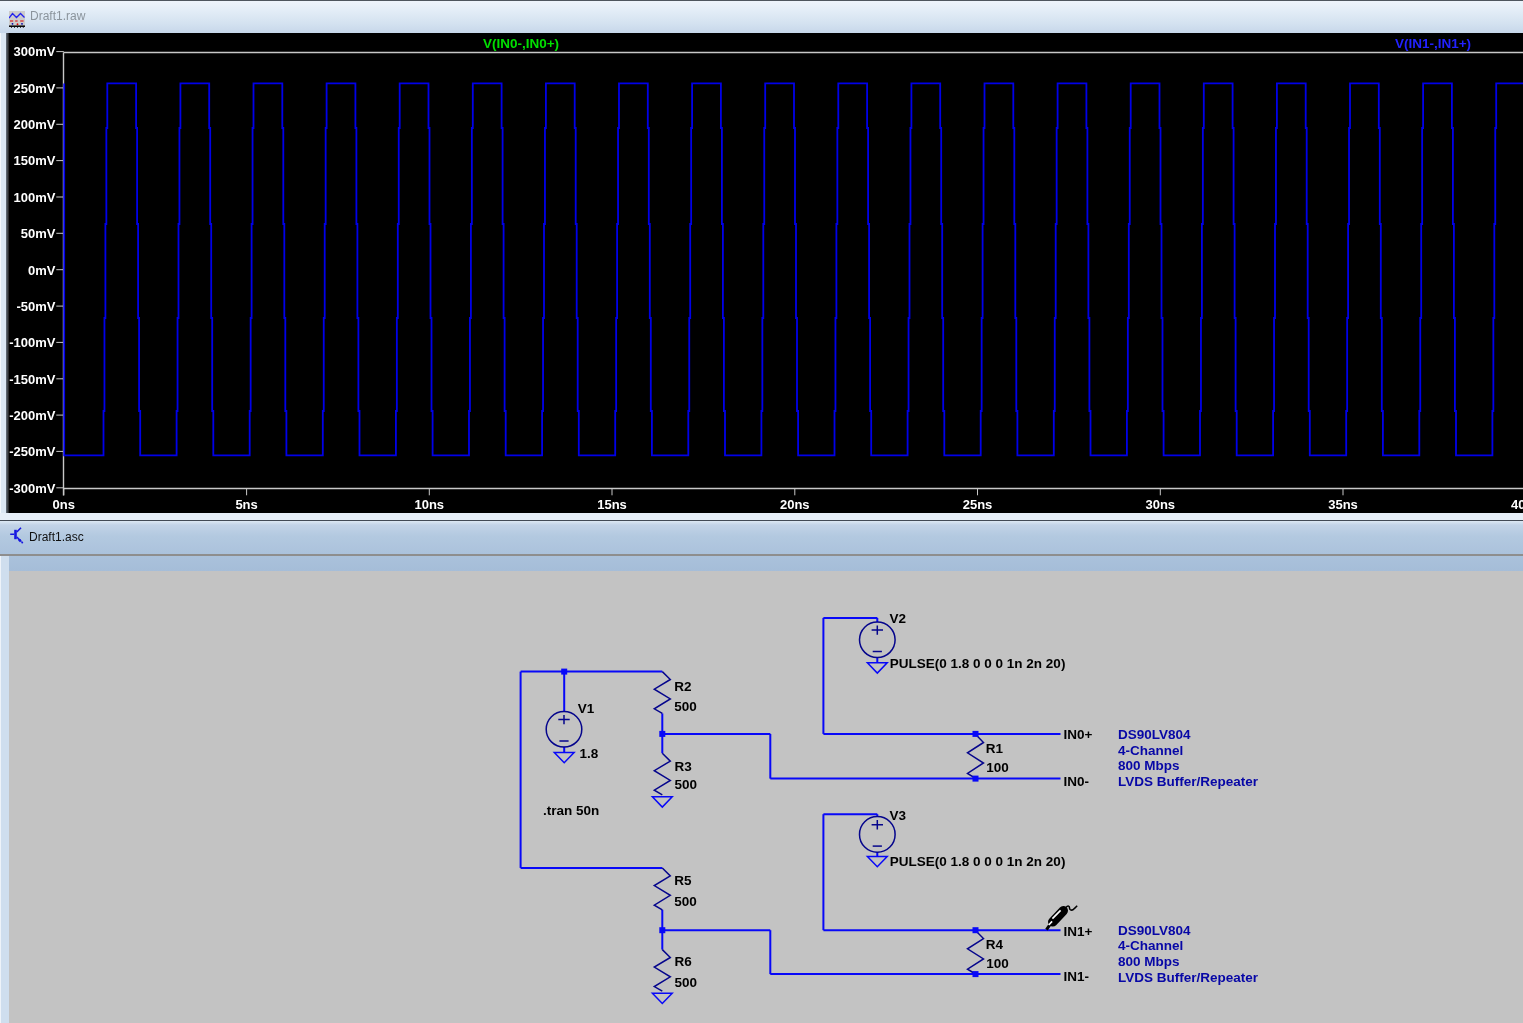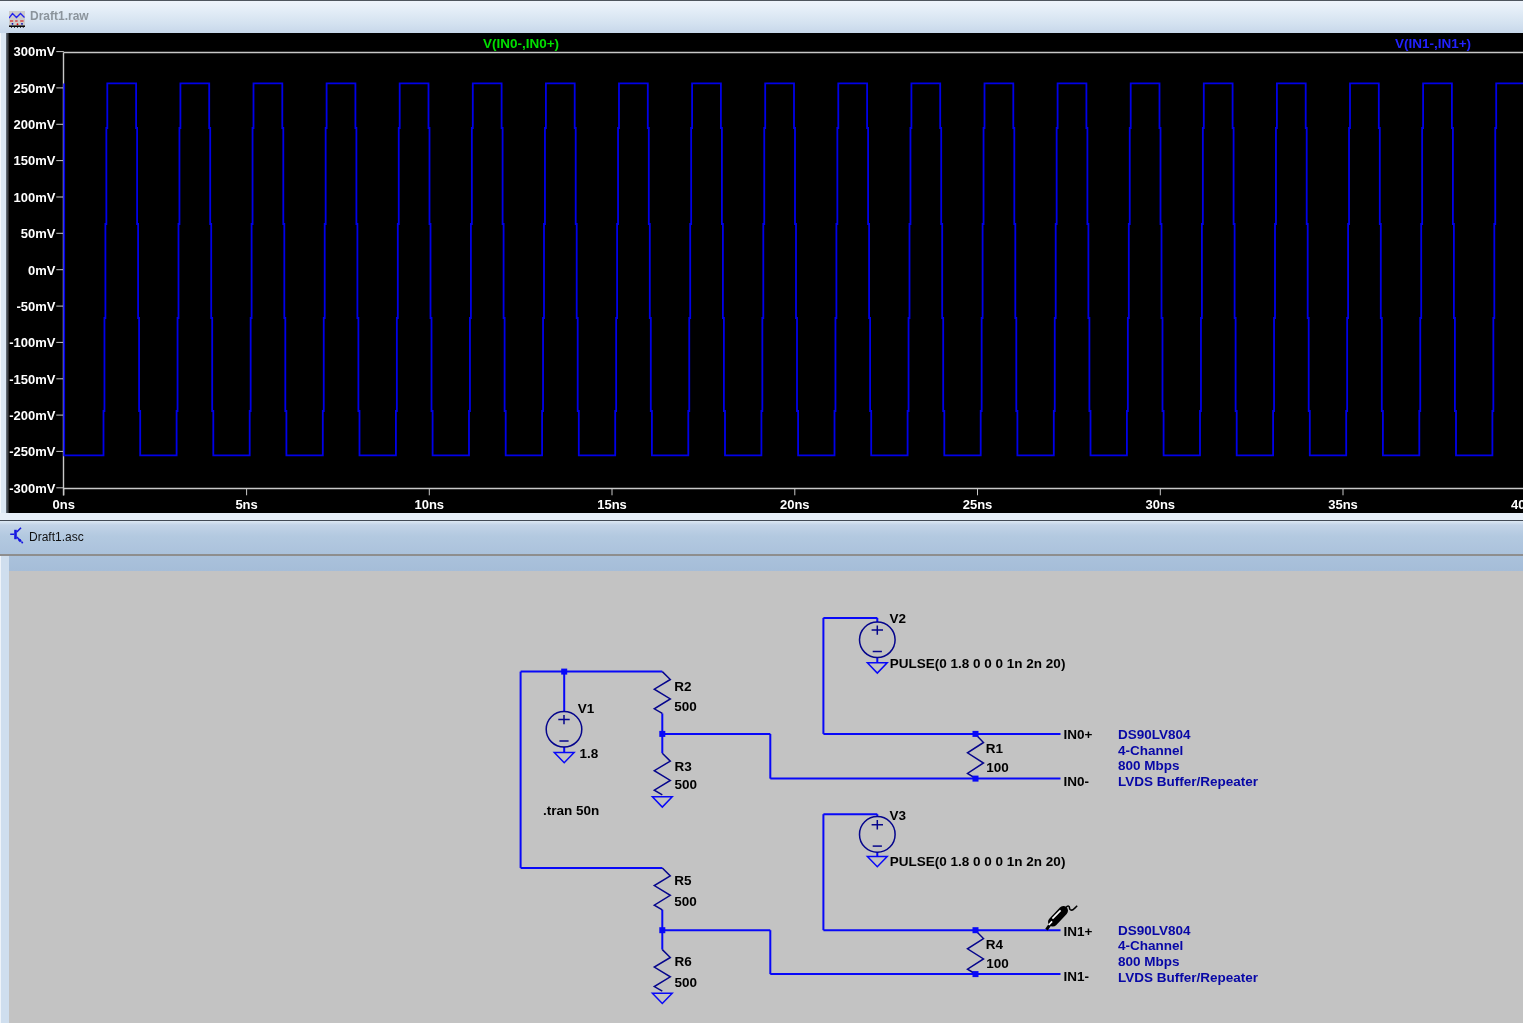--- a/index.html
+++ b/index.html
@@ -1,19 +1,19 @@
 <!DOCTYPE html>
 <html><head><meta charset="utf-8">
 <style>
 html,body{margin:0;padding:0;width:1523px;height:1023px;overflow:hidden;
 font-family:"Liberation Sans",sans-serif;background:#000;}
 #wave{position:absolute;left:0;top:0;width:1523px;height:513px;background:#000;}
 #wtitle{position:absolute;left:0;top:0;width:1523px;height:33px;
 background:linear-gradient(180deg,#eef4fb 0%,#e3edf7 30%,#d4e2f0 70%,#c7d7ea 100%);
-border-top:1.8px solid #4e565e;box-sizing:border-box;font-weight:bold;}
+border-top:1.8px solid #4e565e;box-sizing:border-box;}
 #wtitle .txt{position:absolute;left:30px;top:8px;font-size:12px;color:#8b949c;}
 #stitle .txt{position:absolute;left:29px;top:9px;font-size:12px;color:#101010;}
 #wframe{position:absolute;left:0;top:33px;width:6px;height:480px;background:#dbe7f3;border-left:1px solid #f4f8fc;box-sizing:border-box;}
 #wframeshadow{position:absolute;left:6px;top:33px;width:2.5px;height:480px;background:linear-gradient(90deg,#6a7480,#1a1a1a);}
 #wbottom{position:absolute;left:0;top:513px;width:1523px;height:6.6px;background:#e7eff8;}
 #schem{position:absolute;left:0;top:519.6px;width:1523px;height:503.4px;background:#c3c3c3;}
 #stitle{position:absolute;left:0;top:0;width:1523px;height:51px;
 border-top:1.8px solid #424a55;box-sizing:border-box;
 background:linear-gradient(180deg,#dce8f3 0%,#c2d3e7 8%,#b3c9e0 30%,#abc2dc 65%,#a5bdd8 100%);}
 #sframe{position:absolute;left:0;top:36.4px;width:8.5px;height:467px;background:#cfdeee;border-left:1px solid #eef3f9;box-sizing:border-box;}

